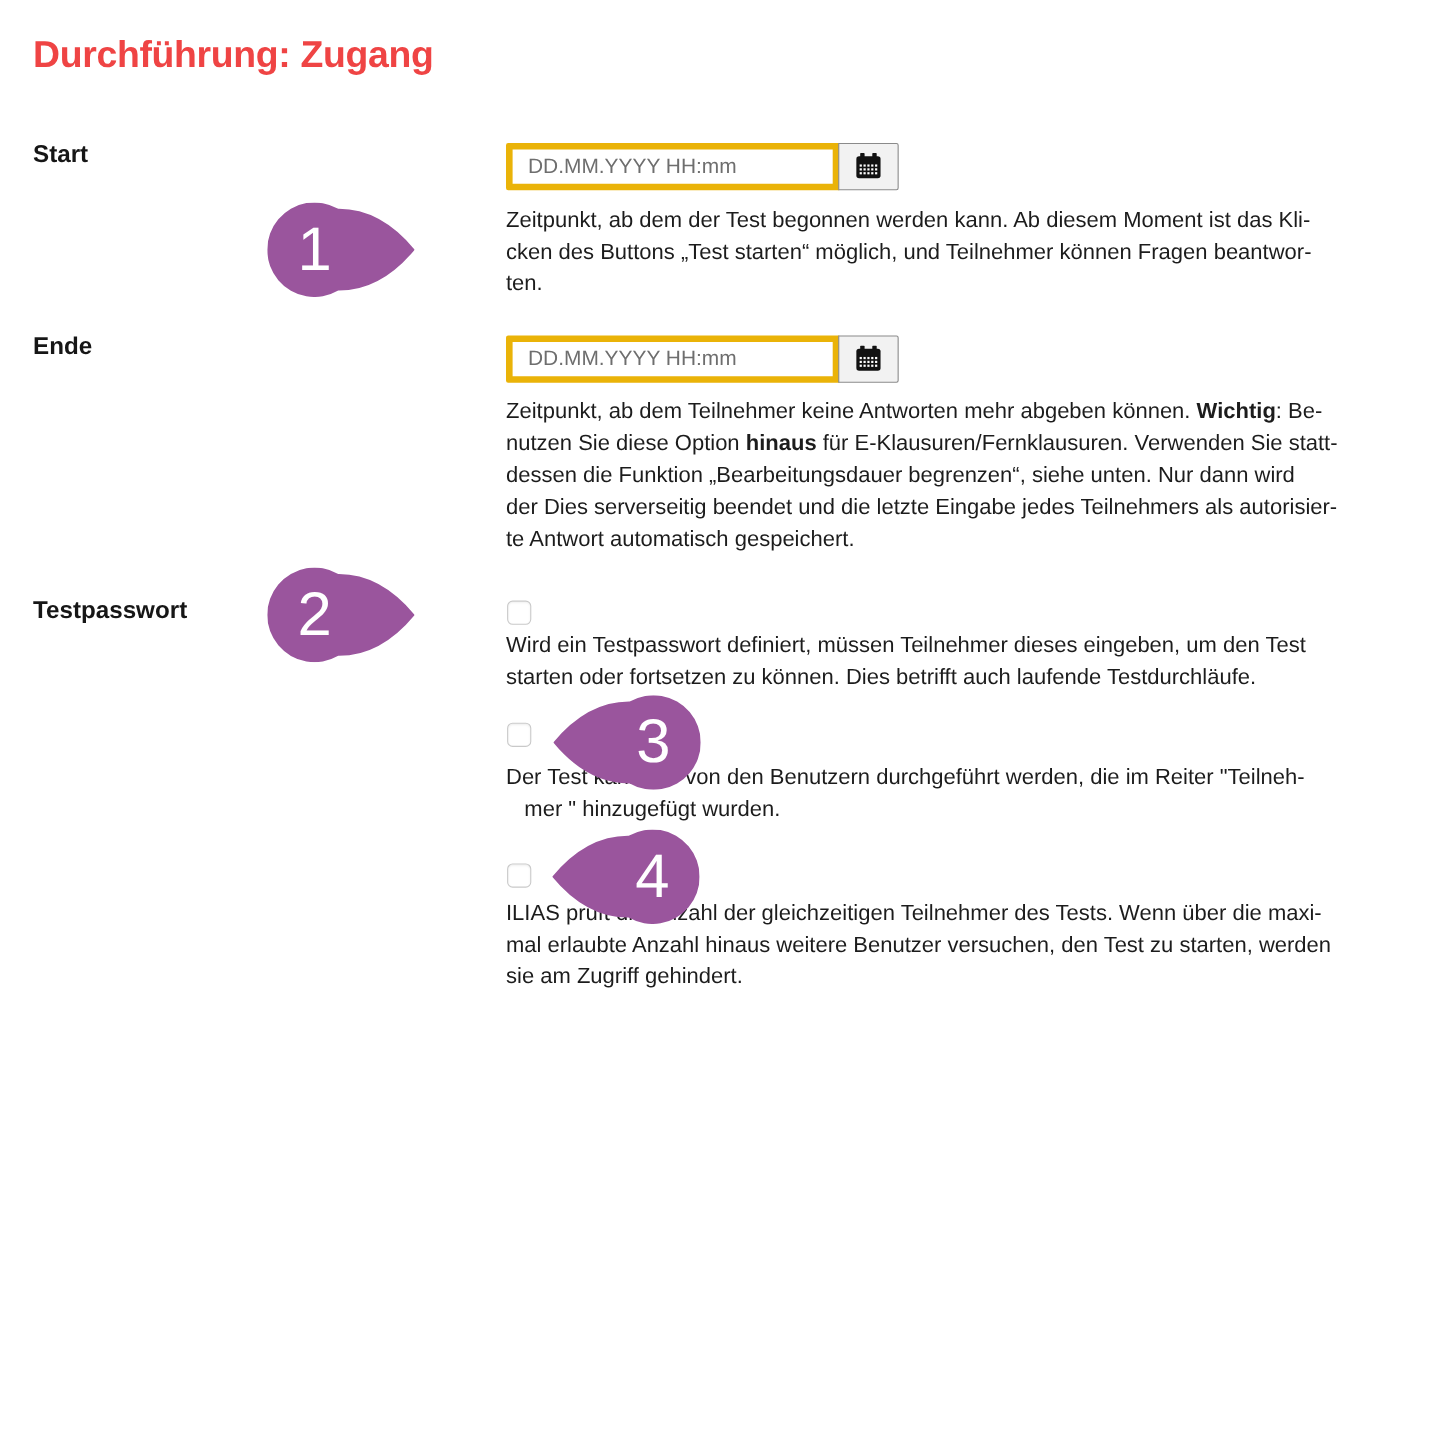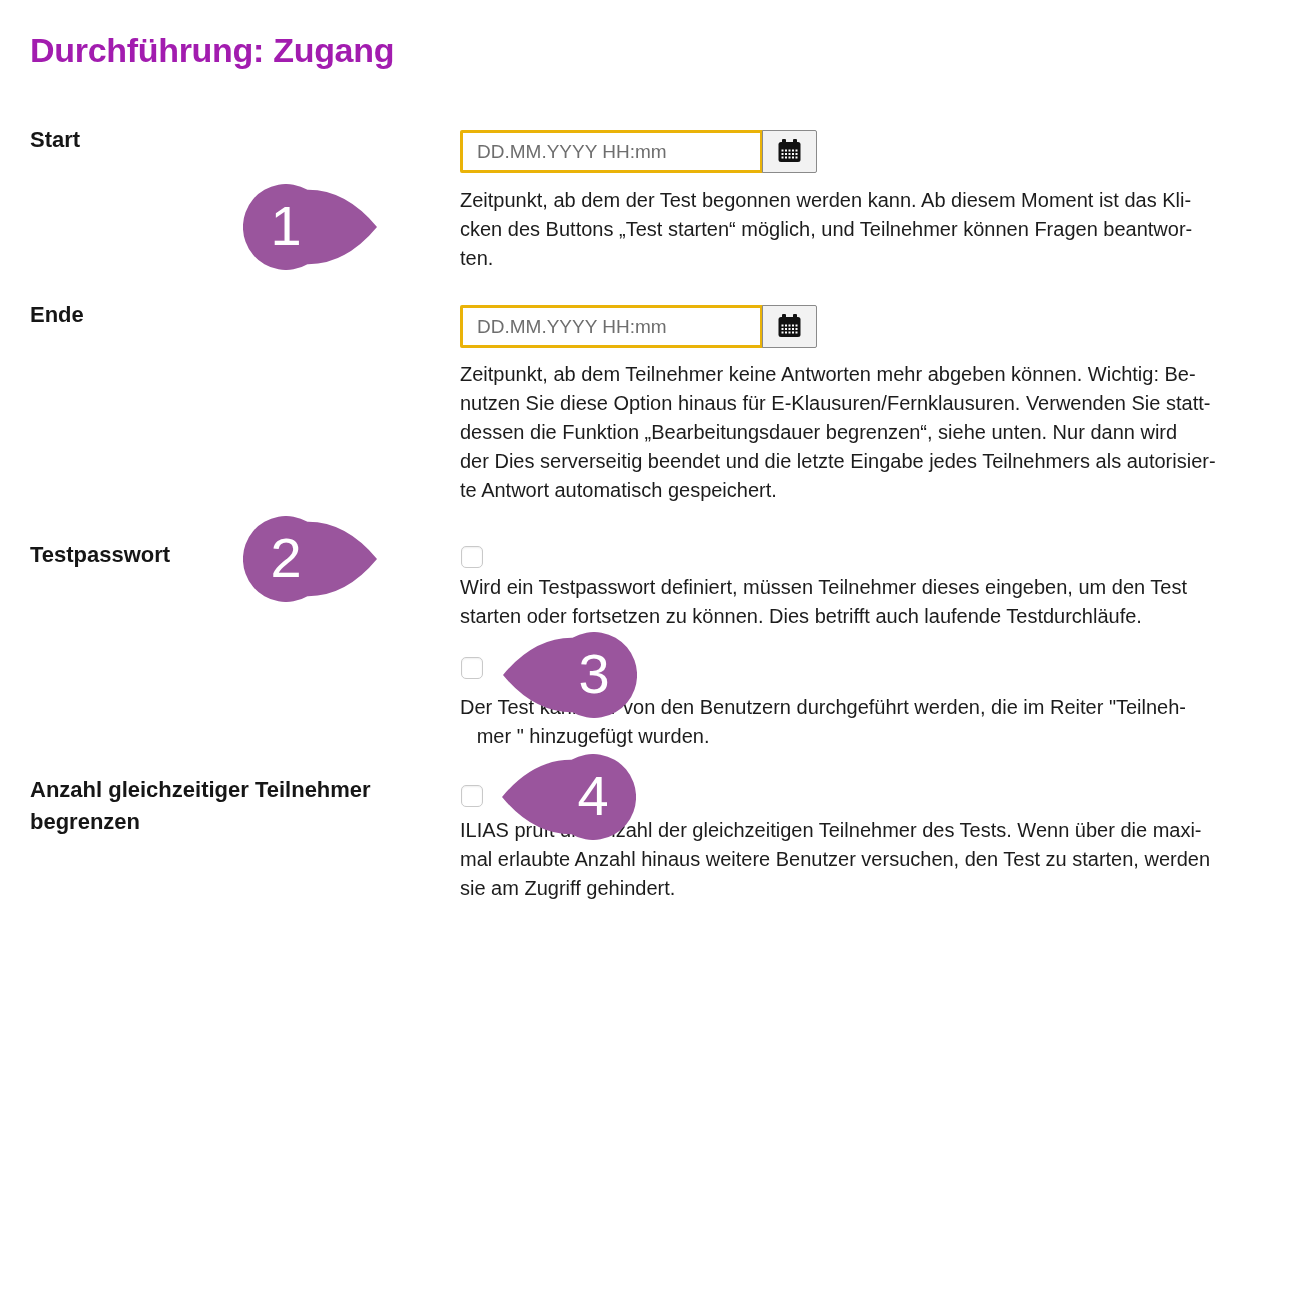--- a/index.html
+++ b/index.html
@@ -2,36 +2,36 @@
 <html lang="de" style="--marker-purple: #9a559d;"><head>
 <meta charset="utf-8">
 <style>
   html,body{margin:0;padding:0;background:#fff;}
   #page{
     position:relative;width:1300px;height:1300px;background:#ffffff;overflow:hidden;
     font-family:"Liberation Sans","DejaVu Sans",sans-serif;color:#1d1d1d;
   }
   .title{
     position:absolute;left:30px;top:30px;margin:0;
-    font-size:34px;line-height:40px;font-weight:700;color:#a21caf;letter-spacing:-0.3px;
+    font-size:34px;line-height:40px;font-weight:700;color:#ef4444;letter-spacing:-0.3px;
   }
   .label{
     position:absolute;left:30px;font-size:22px;line-height:32px;color:#161616;
     white-space:pre-line;
     font-weight:bold;
   }
   .desc{
     position:absolute;left:460px;width:830px;
     font-size:20px;line-height:29px;color:#1c1c1c;white-space:pre-wrap;
   }
-  .desc .bold{font-weight:400;}
+  .desc .bold{font-weight:700;}
   .dt-wrap{position:absolute;left:460px;display:flex;height:43px;}
   .dt-input{
     width:303px;height:43px;box-sizing:border-box;
-    border:3px solid #eab308;border-radius:2px 0 0 2px;
+    border:6px solid #eab308;border-radius:2px 0 0 2px;
     padding:0 10px 0 14px;font-size:19px;color:#444;background:#fff;outline:none;
     font-family:"Liberation Sans","DejaVu Sans",sans-serif;
   }
   .dt-input::placeholder{color:#6e6e6e;opacity:1;}
   .dt-btn{
     width:55px;height:43px;box-sizing:border-box;margin-left:-1px;padding:0;
     border:1px solid #8a8a8a;border-radius:0 2px 2px 0;background:#f2f2f2;
     display:flex;align-items:center;justify-content:center;cursor:pointer;
   }
   .checkbox{
@@ -125,22 +125,20 @@
 
   <div class="label" style="top:539px">Testpasswort</div>
   <div class="checkbox" style="top:546px" role="checkbox" aria-checked="false"></div>
   <div class="desc" style="top:573px">Wird ein Testpasswort definiert, müssen Teilnehmer dieses eingeben, um den Test
 starten oder fortsetzen zu können. Dies betrifft auch laufende Testdurchläufe.</div>
 
   <div class="checkbox" style="top:657px" role="checkbox" aria-checked="false"></div>
   <div class="desc" style="top:693px">Der Test kann nur von den Benutzern durchgeführt werden, die im Reiter "Teilneh-
    mer " hinzugefügt wurden.</div>
 
-  <div class="label" style="top:774px">Anzahl gleichzeitiger Teilnehmer
-begrenzen</div>
   <div class="checkbox" style="top:785px" role="checkbox" aria-checked="false"></div>
   <div class="desc" style="top:816px">ILIAS prüft die Anzahl der gleichzeitigen Teilnehmer des Tests. Wenn über die maxi-
 mal erlaubte Anzahl hinaus weitere Benutzer versuchen, den Test zu starten, werden
 sie am Zugriff gehindert.</div>
 
   <div class="marker right" style="left:243px;top:184px">
     <svg viewBox="0 0 134 86">
       <path d="M64.5 5.8 A43 43 0 1 0 64.5 80.2 Q103 80.5 134 43 Q103 5.5 64.5 5.8 Z"></path>
     </svg>
     <span class="num">1</span>

